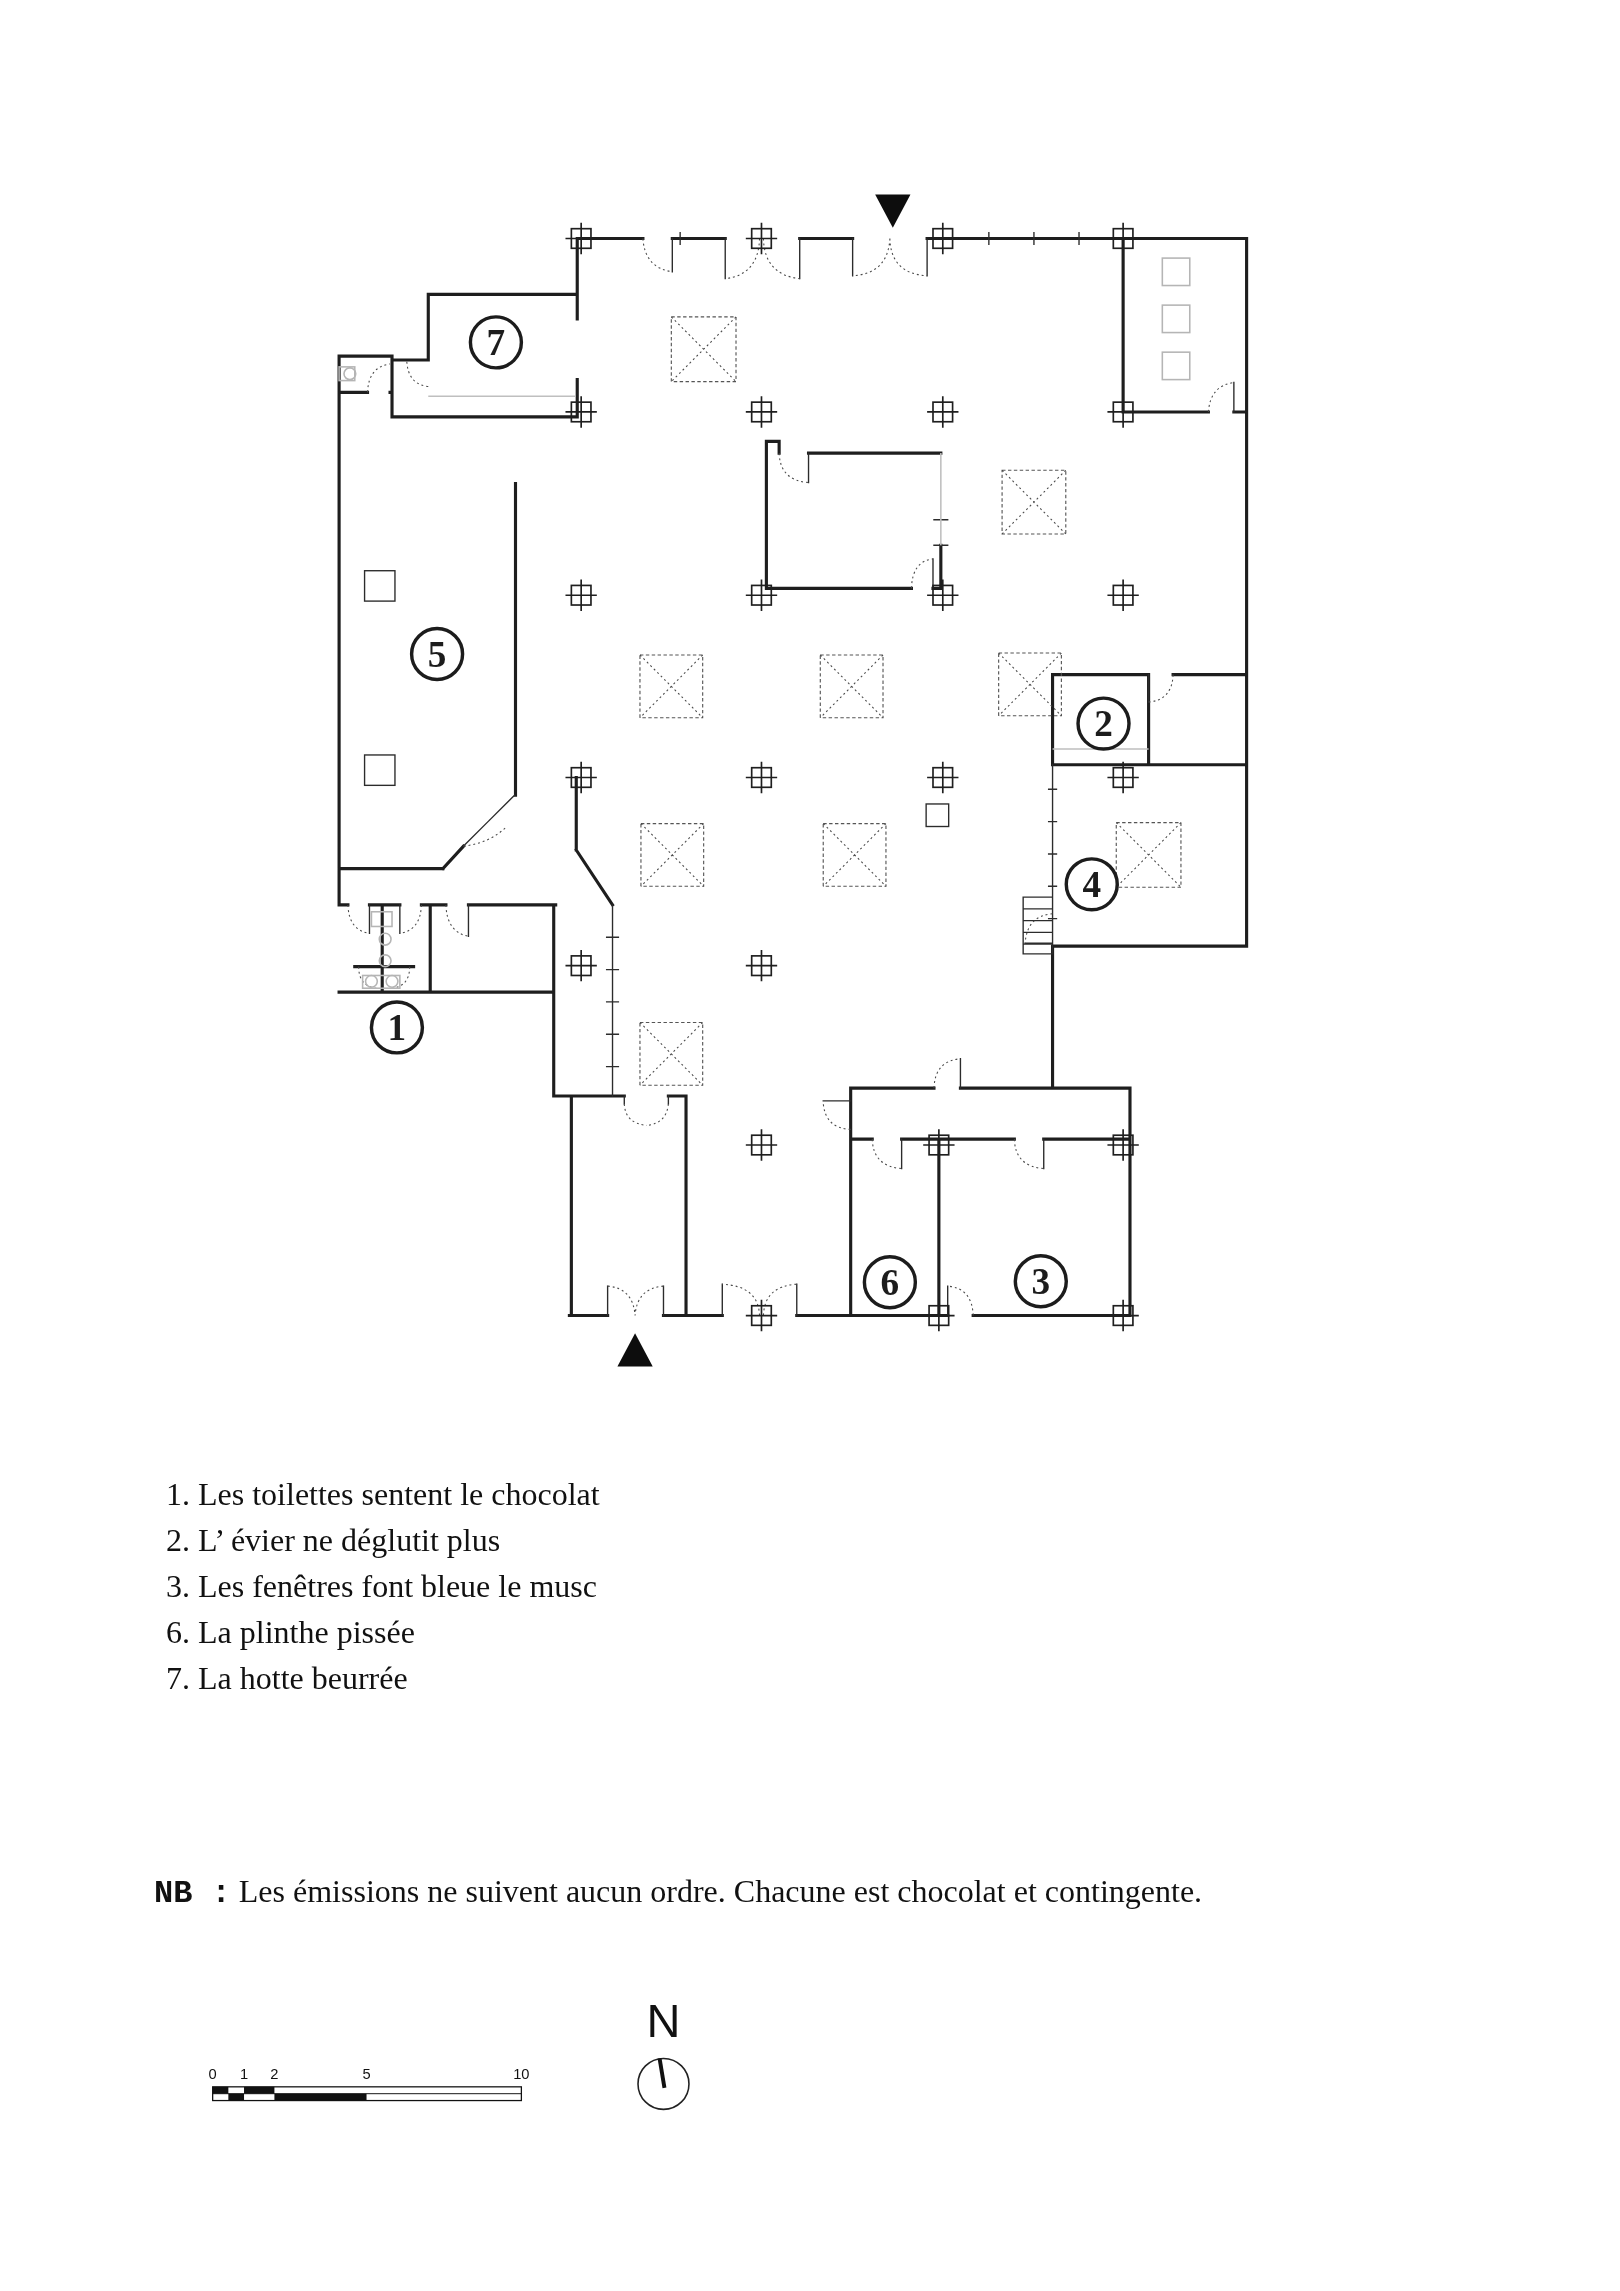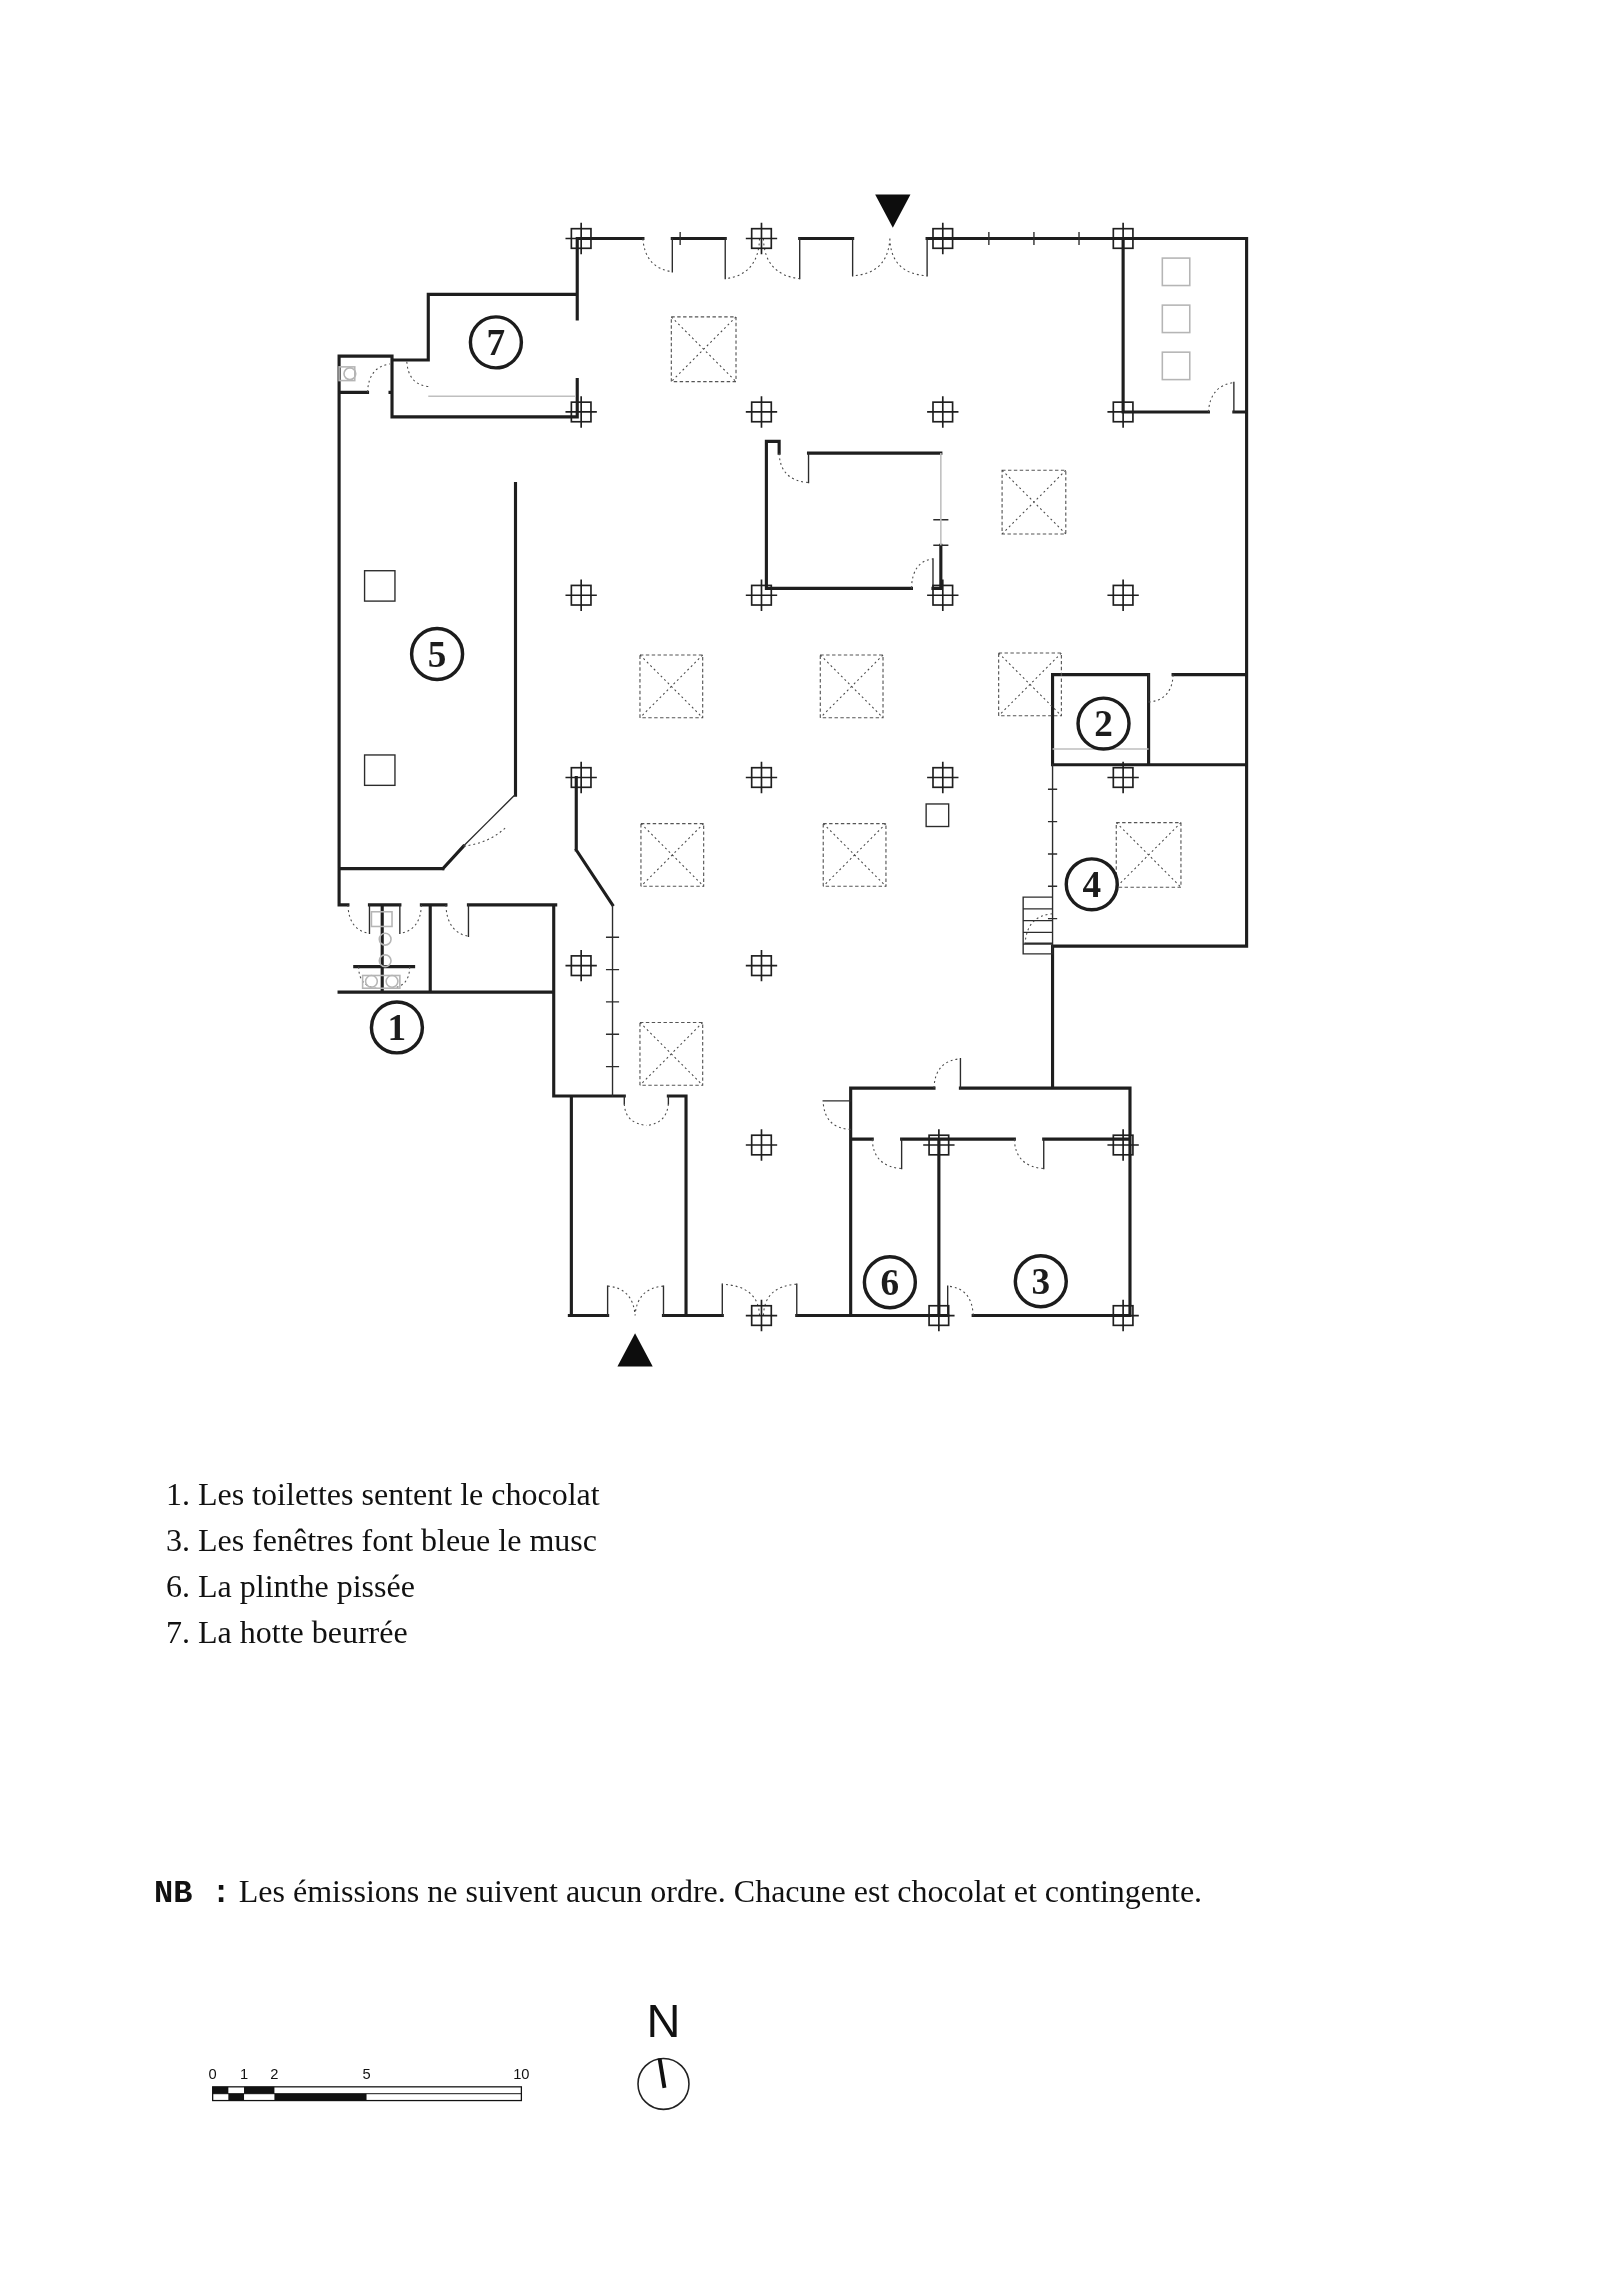--- a/index.html
+++ b/index.html
@@ -221,20 +221,21 @@
 
     <g>
       <text id="north-letter" class="nlab" x="677" y="2078">N</text>
       <circle cx="677" cy="2126" r="26" fill="none" stroke="#222" stroke-width="1.6"></circle>
       <path d="M673,2100L678,2130" stroke="#111" stroke-width="4" fill="none"></path>
     </g>
   </svg>
 
   <div class="legend" id="legend">
       <div class="legend-item"><span>1. </span><span>Les toilettes sentent le chocolat</span></div>
+      <div class="legend-item"><span>2. </span><span>L’ évier ne déglutit plus</span></div>
       <div class="legend-item"><span>3. </span><span>Les fenêtres font bleue le musc</span></div>
       <div class="legend-item"><span>6. </span><span>La plinthe pissée</span></div>
       <div class="legend-item"><span>7. </span><span>La hotte beurrée</span></div>
     </div>
 
   <p class="nb"><b>NB :</b> <span>Les émissions ne suivent aucun ordre. Chacune est chocolat et contingente.</span></p>
 
 </div>
 
 

